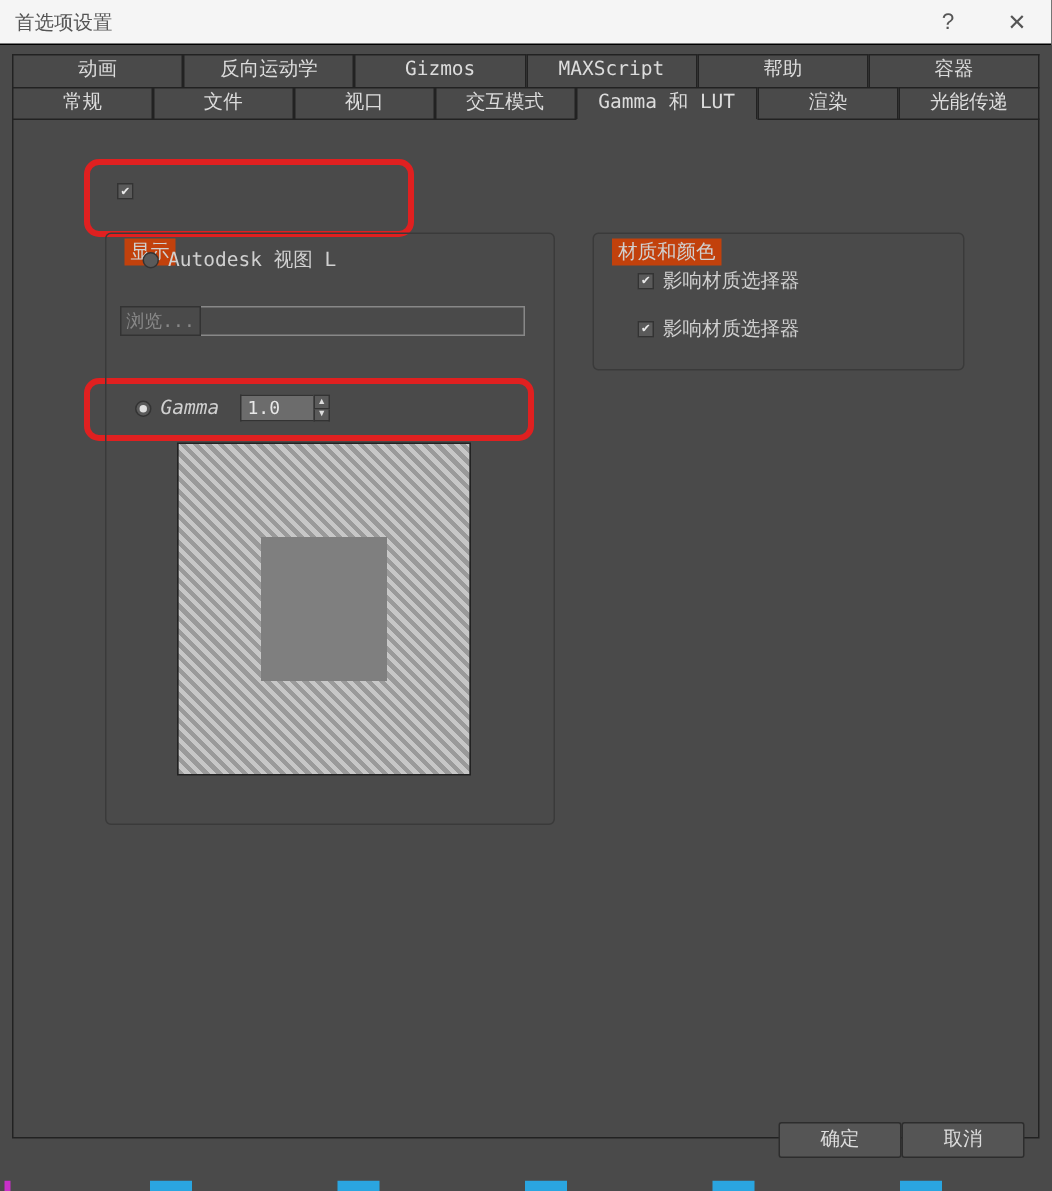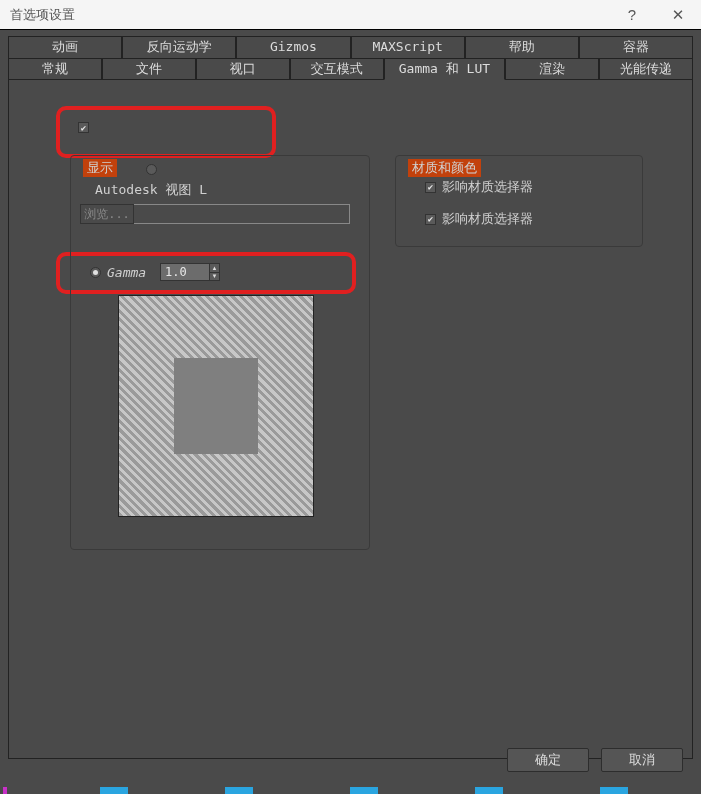--- a/index.html
+++ b/index.html
@@ -137,21 +137,21 @@
     border-radius: 50%;
   }
 
   .radio-row {
     position: absolute;
     display: flex;
     align-items: center;
     gap: 6px;
     font-family: "SimSun", monospace;
   }
-  .r-autodesk { left: 95px; top: 164px; flex-direction: column; }
+  .r-autodesk { left: 95px; top: 164px; }
   .r-gamma { left: 90px; top: 265px; font-style: italic; }
 
   .browse-row {
     position: absolute;
     left: 80px; top: 204px;
     display: flex;
     align-items: center;
   }
   .browse-btn {
     width: 54px; height: 20px;
@@ -236,21 +236,20 @@
   }
   .c1 { left: 425px; top: 178px; }
   .c2 { left: 425px; top: 210px; }
 
   
   .footer {
     position: absolute;
     right: 18px;
     top: 748px;
     display: flex;
-    gap: 12px;
   }
   .btn {
     width: 82px; height: 24px;
     background: #555;
     border: 1px solid #2d2d2d;
     color: #ddd;
     font-family: "SimSun", monospace;
     font-size: 13px;
     text-align: center;
     line-height: 22px;

